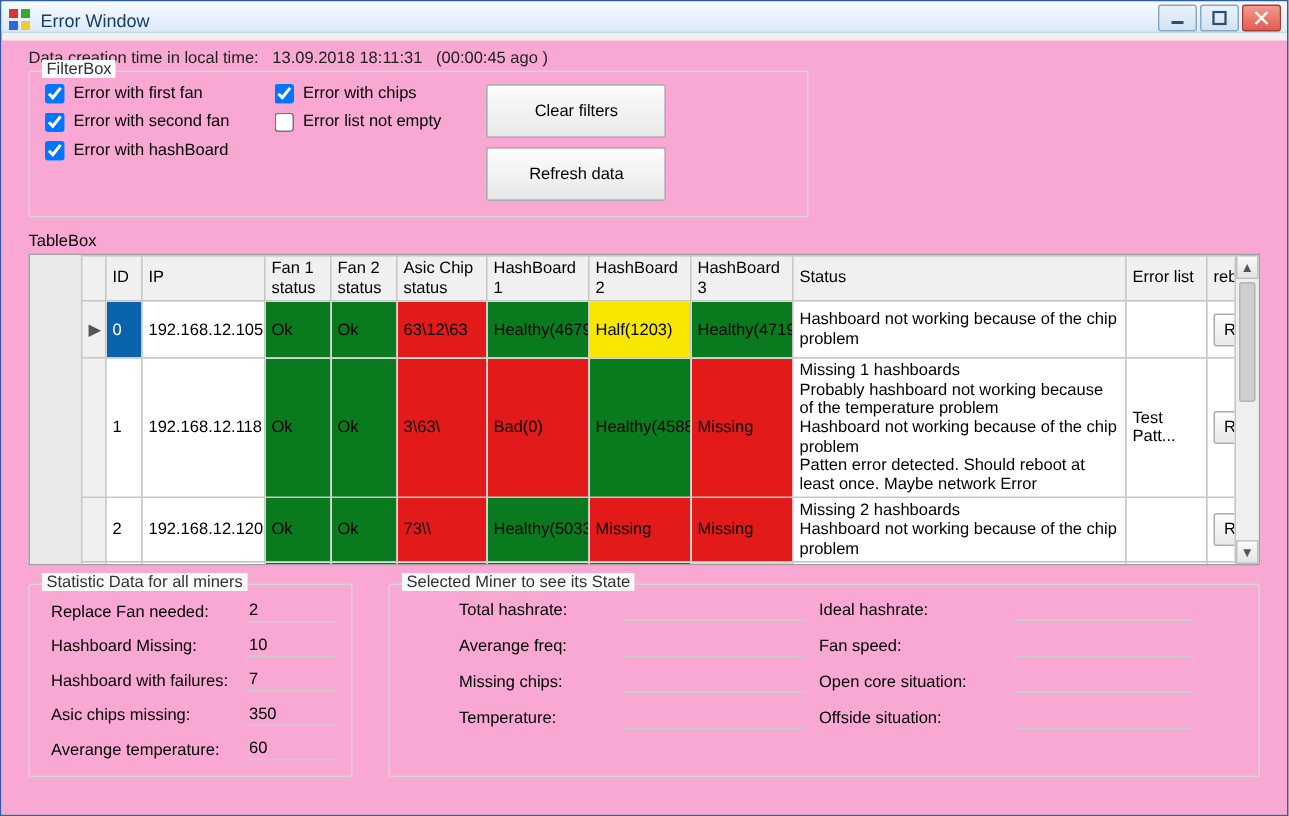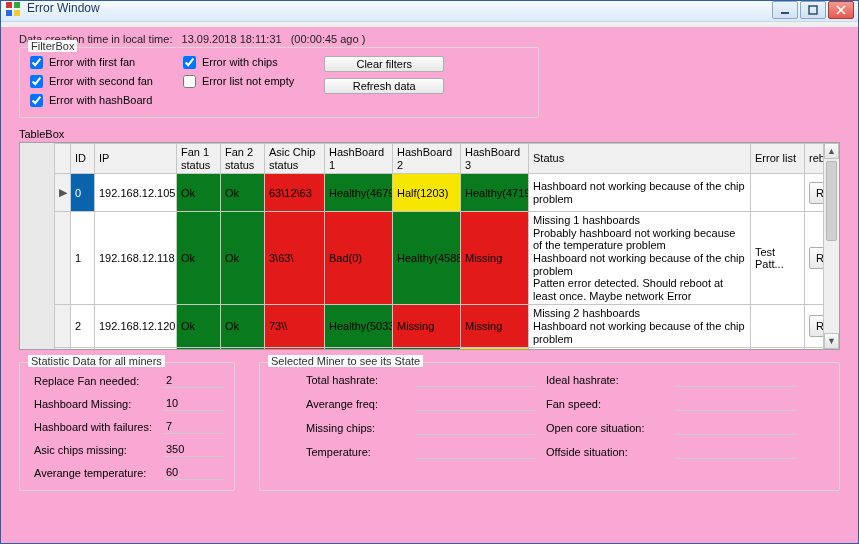--- a/index.html
+++ b/index.html
@@ -1,21 +1,21 @@
 <!DOCTYPE html>
 <html><head>
 <meta charset="utf-8">
 <style>
   * { box-sizing: border-box; }
   html,body { margin:0; padding:0; font-family: "Segoe UI", Tahoma, sans-serif; font-size:11px; }
   body { background:#fff; width:859px; height:544px; overflow:hidden; }
 
   
   .window { width:859px; height:544px; border:1px solid #2e5ea3; background:#f0f0f0; position:relative; }
-  .titlebar { height:21px; background:linear-gradient(#f7fbff,#dbe9f9); border-bottom:1px solid #c6d7ea; display:flex; align-items:flex-start; padding:0 4px; }
+  .titlebar { height:21px; background:linear-gradient(#f7fbff,#dbe9f9); border-bottom:1px solid #c6d7ea; display:flex; align-items:flex-end; padding:0 4px; }
   .titlebar .app-icon { width:16px; height:16px; margin-right:6px; display:inline-flex; align-items:center; justify-content:center; }
   .titlebar .title { flex:1; color:#1a3b66; font-size:12px; }
   .winbtns { display:flex; gap:2px; }
   .winbtn { width:26px; height:18px; border:1px solid #8ba7c6; border-radius:2px; background:linear-gradient(#eaf3fc,#d1e2f4); display:flex; align-items:center; justify-content:center; color:#2e4d72; cursor:default; }
   .winbtn.close { background:linear-gradient(#f39a93,#e35b4f); border-color:#a73b32; color:#fff; }
   .winbtn svg { width:10px; height:10px; }
 
   .client { position:absolute; top:26px; left:0; right:0; bottom:0; background:#f9a8d4; padding:6px 18px 4px 18px; }
 
   .metaline { font-size:11px; color:#222; }
@@ -24,21 +24,21 @@
 
   
   .groupbox { border:1px solid #d6d6d6; border-radius:2px; margin-top:2px; position:relative; padding:8px 10px 10px 10px; }
   .groupbox > .legend { position:absolute; top:-8px; left:8px; background:#fafafa; padding:0 3px; color:#333; font-size:11px; }
 
   .filterbox-inner { display:flex; gap:30px; align-items:flex-start; }
   .chkcol { display:flex; flex-direction:column; gap:6px; }
   .chk { display:flex; gap:6px; cursor:default; }
   .chk input { margin:0; }
   .btncol { display:flex; flex-direction:column; gap:6px; }
-  .wbtn { min-width:120px; height:16px; border:1px solid #adadad; background:linear-gradient(#fdfdfd,#e8e8e8); border-radius:2px; cursor:default; display:flex; align-items:center; justify-content:center; }
+  .wbtn { min-width:120px; height:36px; border:1px solid #adadad; background:linear-gradient(#fdfdfd,#e8e8e8); border-radius:2px; cursor:default; display:flex; align-items:center; justify-content:center; }
   .wbtn.small { min-width:80px; height:22px; font-size:11px; }
 
   
   .tablebox { margin-top:10px; }
   .gridwrap { border:1px solid #a0a0a0; background:#e9e9e9; height:208px; display:flex; }
   .gridmain { flex:1; overflow:hidden;padding-left:34px; }
   .dgv { border-collapse:collapse; width:100%; table-layout:fixed; }
   .dgv th, .dgv td { border:1px solid #c7c7c7; padding:2px 4px; font-size:11px; vertical-align:middle; overflow:hidden; }
   .dgv thead th { background:#f0f0f0; font-weight:normal; text-align:left; height:30px; line-height:1.1; }
   .dgv tbody td { background:#fff; }

